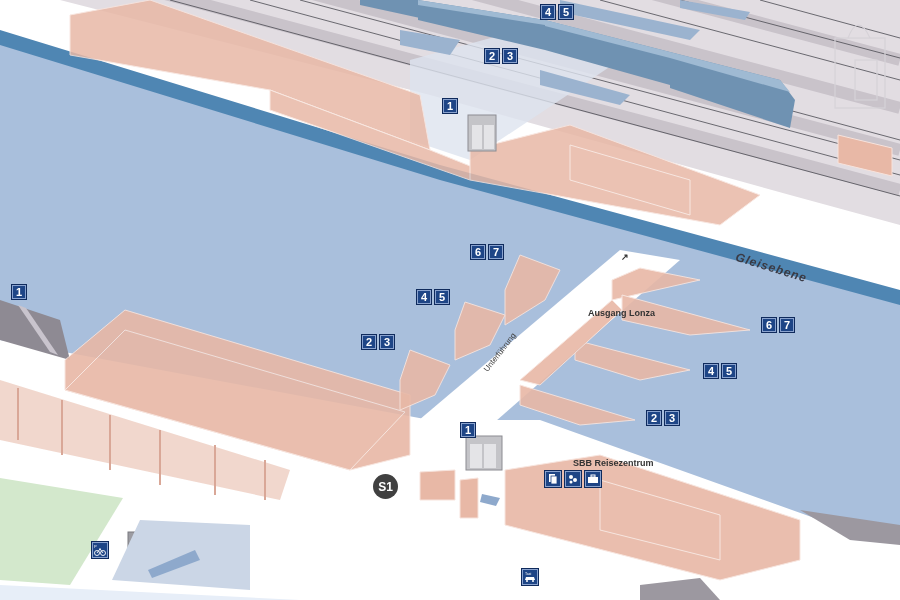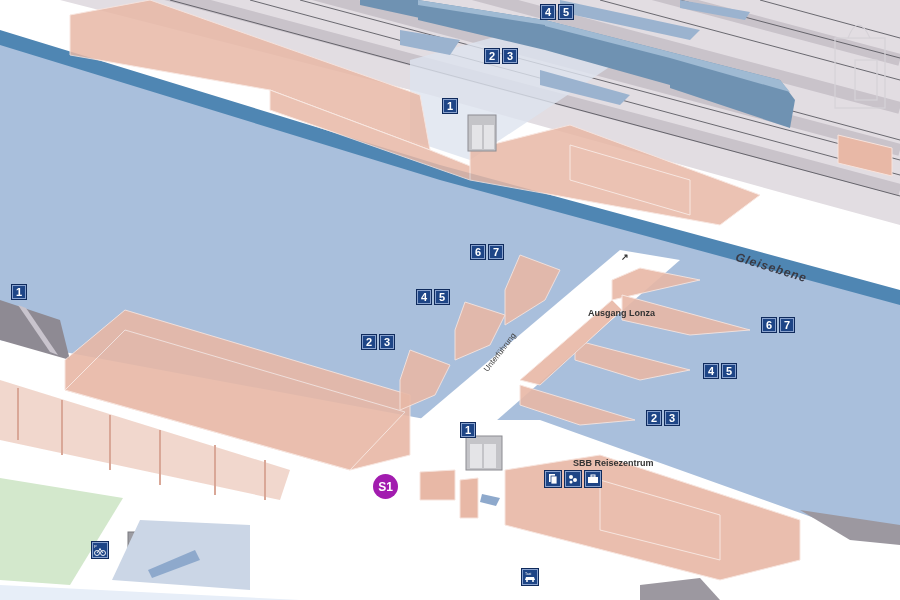--- a/index.html
+++ b/index.html
@@ -5,21 +5,21 @@
   html, body { margin: 0; padding: 0; }
   body { width: 900px; height: 600px; overflow: hidden; background: #ffffff; font-family: "Liberation Sans", sans-serif; }
   #map { position: relative; width: 900px; height: 600px; overflow: hidden; background: #ffffff; }
   svg.base { position: absolute; left: 0; top: 0; }
   .sign { position: absolute; display: flex; gap: 2px; }
   .tile { width: 16px; height: 16px; background: #1e4586; border: 1px solid #0f2a5c; box-shadow: inset 0 0 0 1px #8aa3cf; color: #fff; font: bold 11px "Liberation Sans", sans-serif; display: flex; align-items: center; justify-content: center; cursor: pointer; box-sizing: border-box; }
   .icon-tile { width: 18px; height: 18px; background: #1e4586; border: 1px solid #0f2a5c; box-shadow: inset 0 0 0 1px #8aa3cf; display: flex; align-items: center; justify-content: center; box-sizing: border-box; cursor: pointer; }
   .label { position: absolute; color: #333; font-size: 9px; font-weight: bold; white-space: nowrap; }
   .gleis { position: absolute; left: 738px; top: 250px; transform: rotate(17deg); transform-origin: left top; color: #3a3a44; font-size: 12px; font-style: italic; font-weight: bold; letter-spacing: 1px; }
   .unter { position: absolute; left: 482px; top: 368px; transform: rotate(-52deg); transform-origin: left top; color: #444; font-size: 8px; white-space: nowrap; }
-  .s1 { position: absolute; left: 373px; top: 474px; width: 25px; height: 25px; border-radius: 50%; background: #a21caf; color: #fff; font: bold 12px "Liberation Sans", sans-serif; display: flex; align-items: center; justify-content: center; cursor: pointer; }
+  .s1 { position: absolute; left: 373px; top: 474px; width: 25px; height: 25px; border-radius: 50%; background: #404040; color: #fff; font: bold 12px "Liberation Sans", sans-serif; display: flex; align-items: center; justify-content: center; cursor: pointer; }
 </style>
 </head>
 <body>
 
 <div id="map">
   <svg class="base" width="900" height="600" viewBox="0 0 900 600">
 
     <polygon points="0,0 900,0 900,250 0,0" fill="#ffffff"></polygon>
     <polygon points="60,0 900,0 900,225 790,195 430,95 60,0" fill="#e2dde2"></polygon>
 

